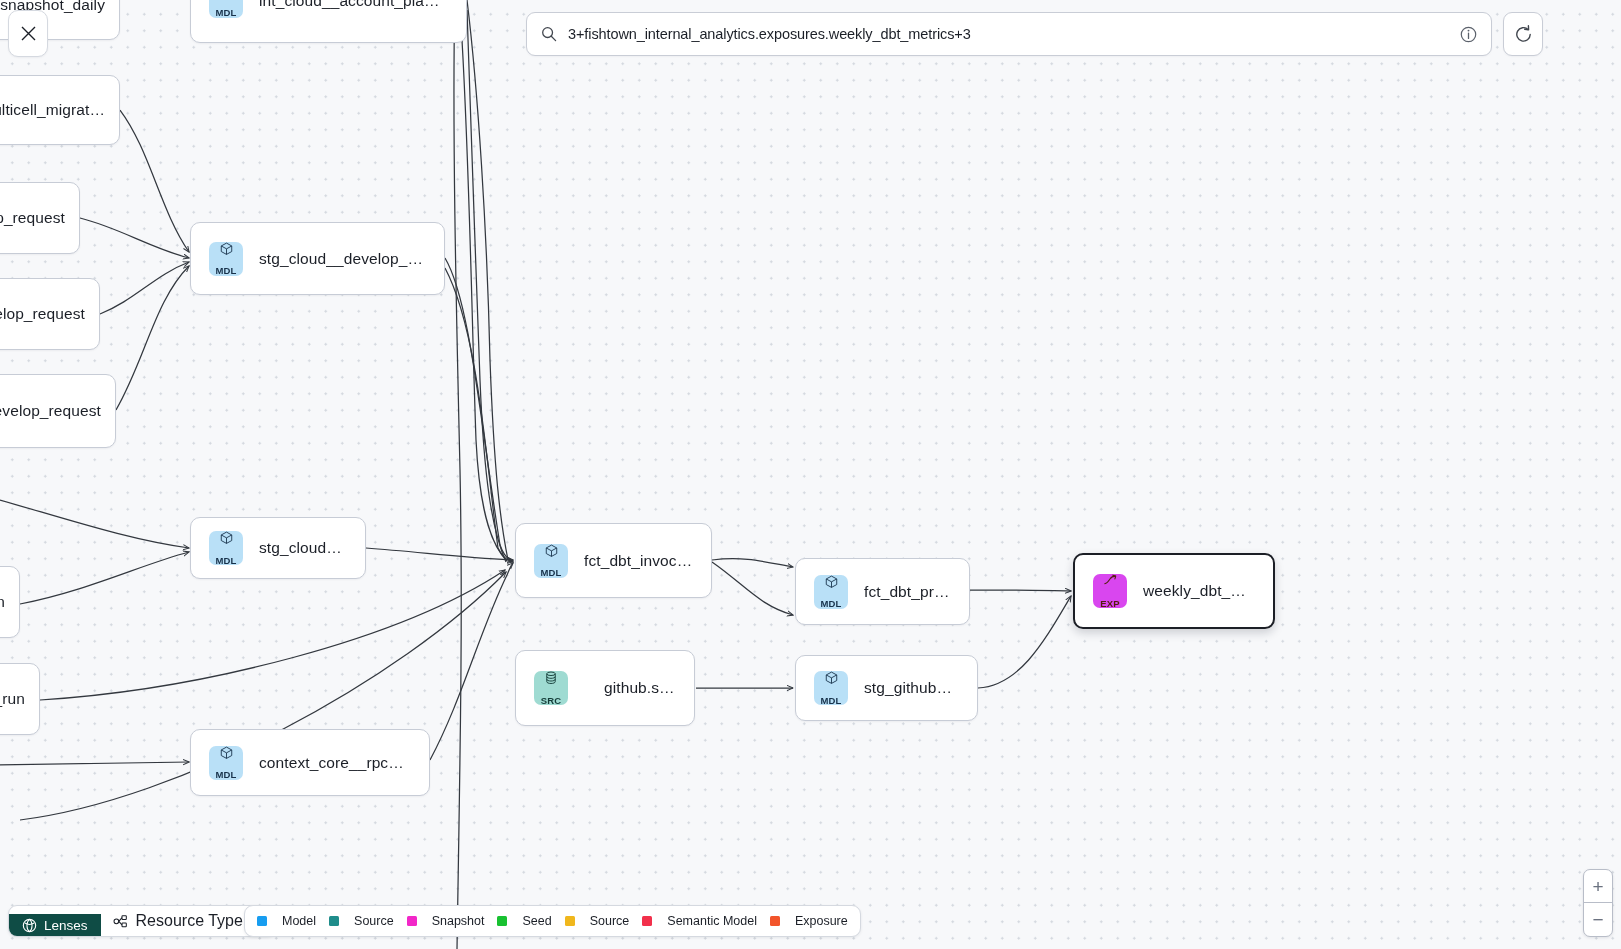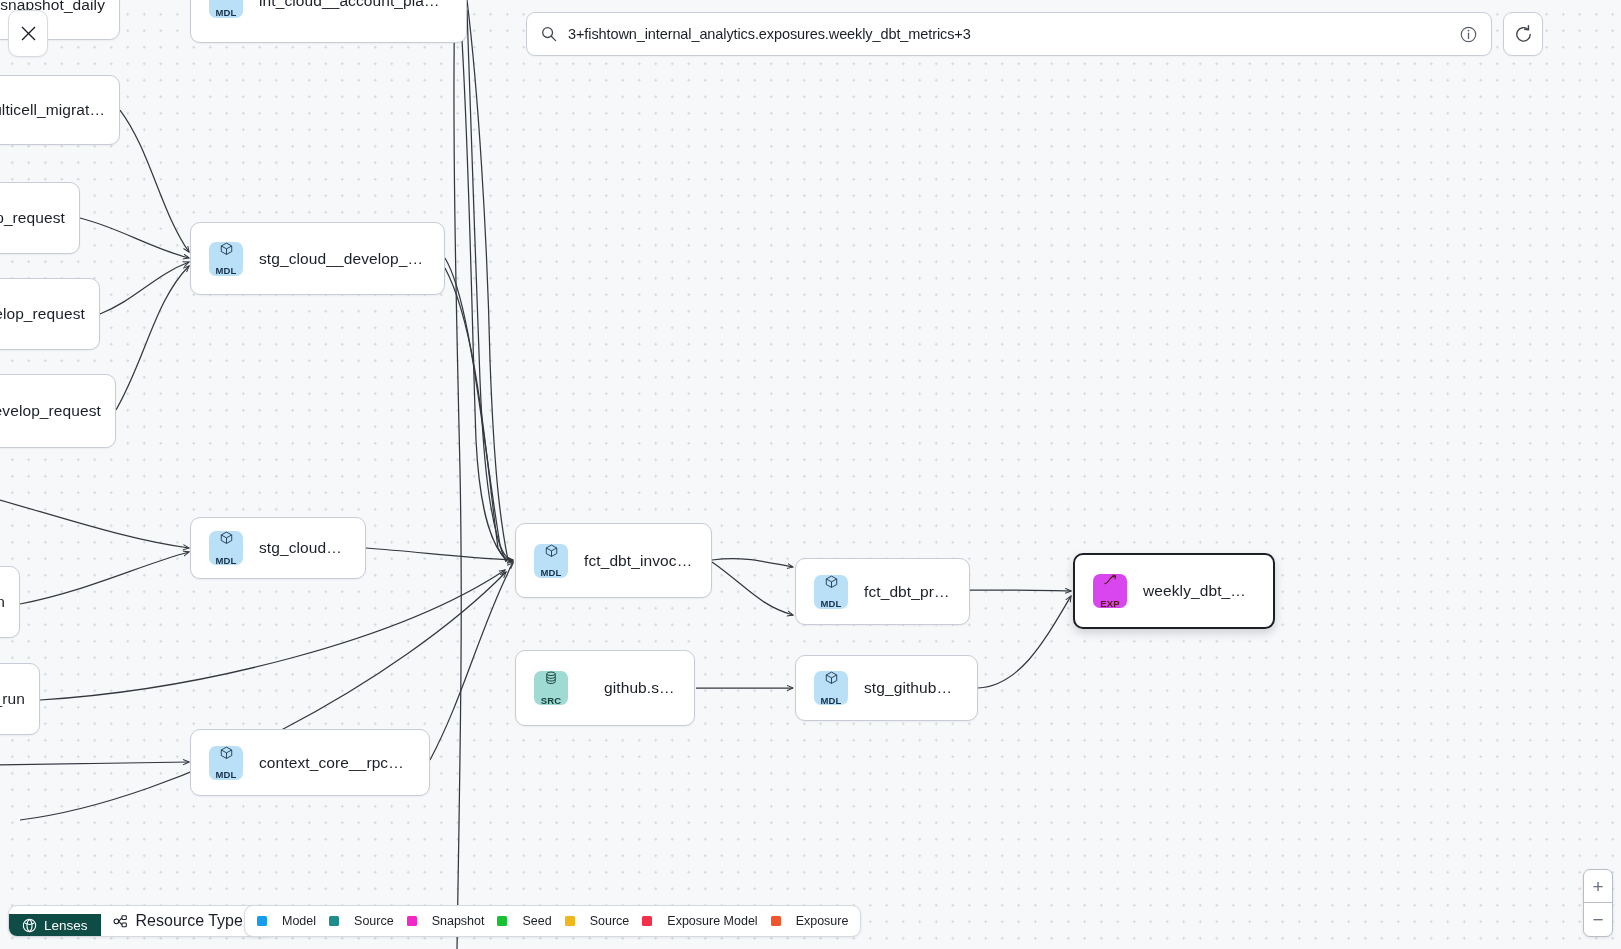--- a/index.html
+++ b/index.html
@@ -459,21 +459,21 @@
       <div class="legend-item">
         <span class="legend-swatch" style="background: rgb(24, 193, 49);"></span>
         <span>Seed</span>
       </div>
       <div class="legend-item">
         <span class="legend-swatch" style="background: rgb(240, 183, 28);"></span>
         <span>Source</span>
       </div>
       <div class="legend-item">
         <span class="legend-swatch" style="background: rgb(242, 48, 75);"></span>
-        <span>Exposure Model</span>
+        <span>Semantic Model</span>
       </div>
       <div class="legend-item">
         <span class="legend-swatch" style="background: rgb(242, 84, 43);"></span>
         <span>Exposure</span>
       </div>
     </div>
 
   <div class="zoom-ctrl">
     <div class="zoom-btn top">+</div>
     <div class="zoom-btn">−</div>

